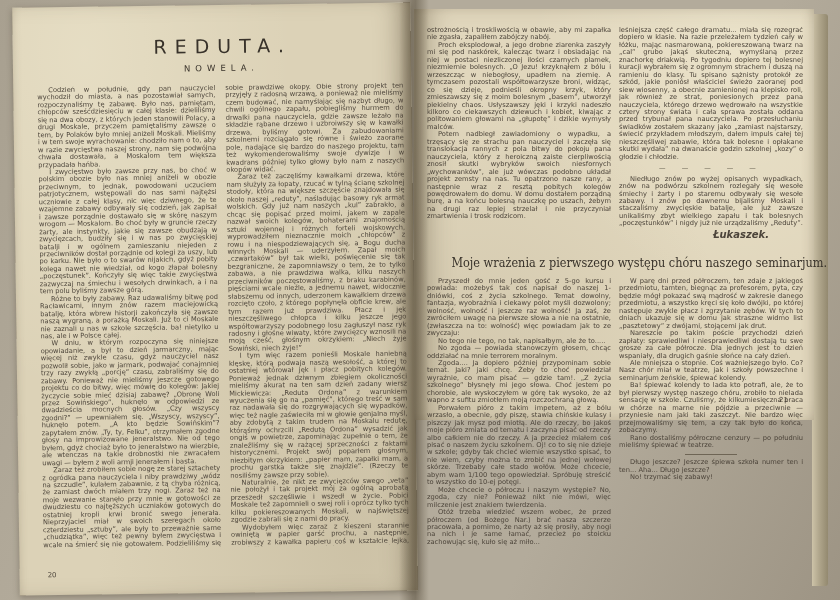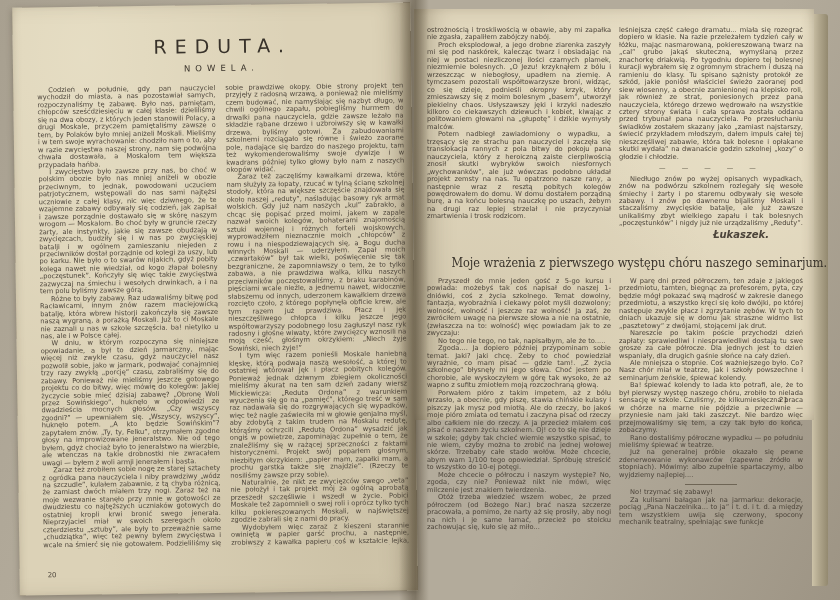--- a/index.html
+++ b/index.html
@@ -109,38 +109,38 @@
               <p>Niedługo znów po wyżej opisanych wypadkach, znów na podwórzu szkolnem rozlegały się wesołe śmiechy i żarty i po staremu odbywały się wesołe zabawy. I znów po dawnemu bijaliśmy Moskali i staczaliśmy zwycięskie batalje, ale już zawsze unikaliśmy zbyt wielkiego zapału i tak bolesnych „poczęstunków” i nigdy już nie urządzaliśmy „Reduty”.</p>
             </div>
           <div class="signature">Łukaszek.</div>
         </div>
       </div>
       <h3 class="article-heading">Moje wrażenia z pierwszego występu chóru naszego seminarjum.</h3>
       <div class="columns article-cols">
         <div class="col">
             <p>Przyszedł do mnie jeden gość z 5-go kursu i powiada: możebyś tak coś napisał do naszej 1-dniówki, coś z życia szkolnego. Temat dowolny, fantazja, wyobraźnia i ciekawy polot myśli dozwolony; wolność, wolność i jeszcze raz wolność! Ja zaś, że zwróciłem uwagę na pierwsze słowa a nie na ostatnie, (zwłaszcza na to: wolność) więc powiadam jak to ze zwyczaju:</p>
             <p>No tego nie tego, no tak, napisałbym, ale że to.....</p>
+            <p>No zgoda — powiada stanowczym głosem, chcąc oddziałać na mnie terrorem moralnym.</p>
             <p>Zgoda.... Ja dopiero później przypominam sobie temat. Jaki? jaki chcę. Żeby to choć powiedział wyraźnie, co mam pisać — gdzie tam!. „Z życia szkolnego” błysnęły mi jego słowa. Choć jestem po chorobie, ale wyskoczyłem w górę tak wysoko, że aż wapno z sufitu zmiotłem moją rozczochraną głową.</p>
             <p>Porwałem pióro z takim impetem, aż z bólu wrzasło, a obecnie, gdy piszę, stawia chińskie kulasy i piszczy jak mysz pod miotłą. Ale do rzeczy, bo jakoś moje pióro zmiata od tematu i zaczyna pisać od rzeczy albo całkiem nie do rzeczy. A ja przecież miałem coś pisać o naszem życiu szkolnem. Oj! co to się nie dzieje w szkole; gdyby tak chcieć wiernie wszystko spisać, to nie wiem, czyby można to zrobić na jednej wołowej skórze. Trzebaby całe stado wołów. Może chcecie, abym wam 1/100 tego opowiedział. Spróbuję streścić to wszystko do 10-ej potęgi.</p>
             <p>Może chcecie o półroczu i naszym występie? No, zgoda, czy nie? Ponieważ nikt nie mówi, więc milczenie jest znakiem twierdzenia.</p>
             <p>Otóż trzeba wiedzieć wszem wobec, że przed półroczem (od Bożego Nar.) brać nasza szczerze pracowała, a pomimo, że narty aż się prosiły, aby nogi na nich i je same łamać, przecież po stoicku zachowując się, kuło się aż miło...</p>
           </div>
         <div class="col">
           <div class="plist">
               <p>W parę dni przed półroczem, ten zdaje z jakiegoś przedmiotu, tamten, biegnąc za profesorem, pyta, czy będzie mógł pokazać swą mądrość w zakresie danego przedmiotu, a wszystko kręci się koło dwójki, po której następuje zwykle płacz i zgrzytanie zębów. W tych to dniach ukazuje się w domu jak straszne widmo list „pasztetowy” z dwójami, stojącemi jak drut.</p>
               <p>Nareszcie po takim poście przychodzi dzień zapłaty: sprawiedliwi i niesprawiedliwi dostają tu swe grosze za całe półrocze. Dla jednych jest to dzień wspaniały, dla drugich gaśnie słońce na cały dzień.</p>
               <p>Ale mniejsza o stopnie. Coś ważniejszego było. Co? Nasz chór miał w teatrze, jak i szkoły powszechne i seminarjum żeńskie, śpiewać kolendy.</p>
               <p>Ba! śpiewać kolendy to lada kto potrafi, ale, że to był pierwszy występ naszego chóru, zrobiło to nielada sensację w szkole. Czuliśmy, że kilkumiesięczna praca w chórze na marne nie pójdzie a przeciwnie — przyniesie nam jaki taki zaszczyt. Nie bardzo więc przejmowaliśmy się tem, a czy tak było do końca, zobaczymy.</p>
-              <p>Rano dostaliśmy półroczne wypadku — po południu mieliśmy śpiewać w teatrze.</p>
-              <p>Już na generalnej próbie okazało się pewne zdenerwowanie wykonawców (zapewne źródło w stopniach). Mówimy: albo zupełnie spartaczymy, albo wyjdziemy najlepiej....</p>
+              <p>Rano dostaliśmy półroczne cenzury — po południu mieliśmy śpiewać w teatrze.</p>
             </div>
           <div class="rule-divider"></div>
           <div class="plist">
+              <p>Długo jeszcze? Jeszcze śpiewa szkoła numer ten i ten... Aha... Długo jeszcze?</p>
               <p>No! trzymać się zabawy!</p>
-              <p>Za kulisami bałagan jak na jarmarku: dekoracje, pociąg „Pana Naczelnika... to ja” i t. d. i t. d. a między tem wszystkiem uwija się czerwony, spocony mechanik teatralny, spełniając swe funkcje</p>
             </div>
         </div>
       </div>
     </div>
     <div class="pagenum pn-right">21</div>
   </div>
 
   <div class="gutter-shadow"></div>
 </div>
 

